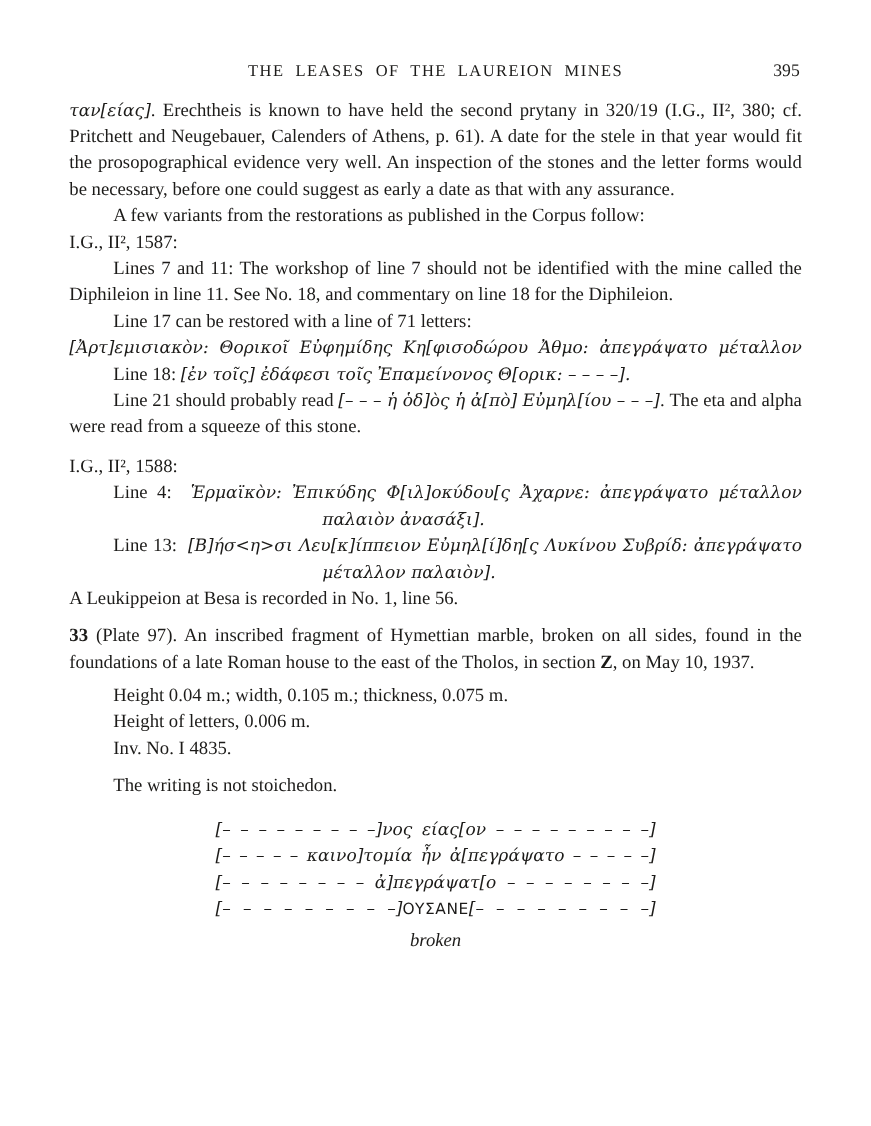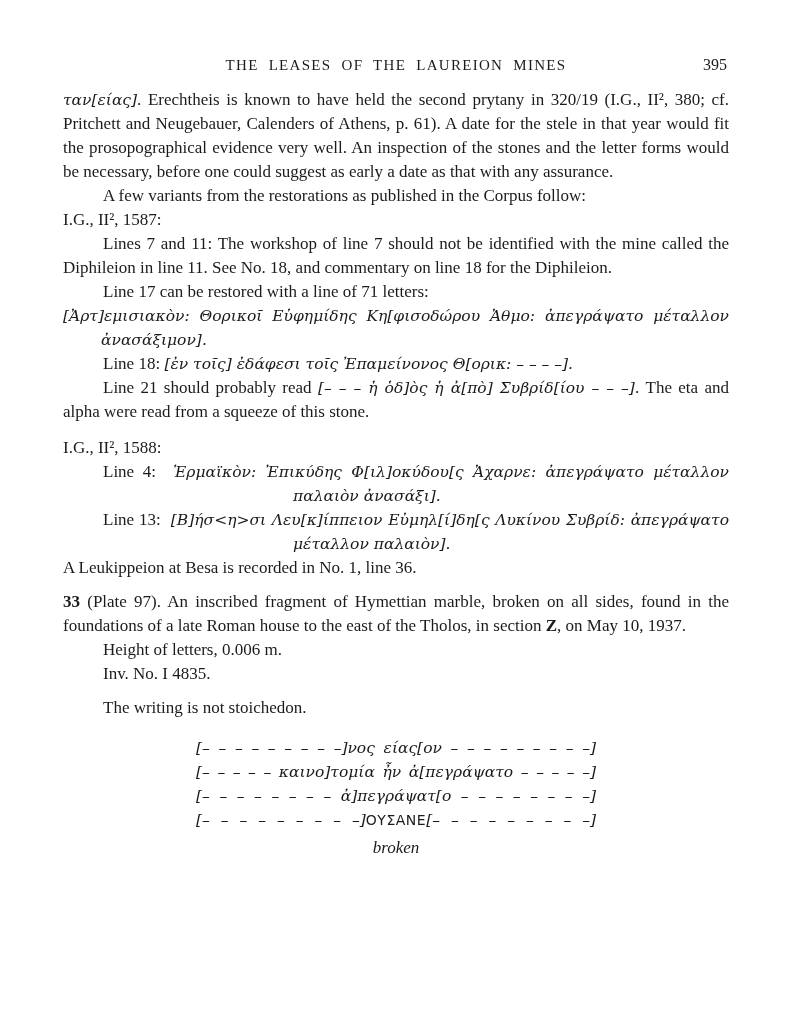--- a/index.html
+++ b/index.html
@@ -74,38 +74,38 @@
 
   <p class="para indent"><span>A few variants from the restorations as published in the Corpus follow:</span></p>
 
   <p class="para"><span class="seg-i">I.G.</span><span>, II², 1587:</span></p>
 
   <p class="para indent justify"><span>Lines 7 and 11: The workshop of line 7 should not be identified with the mine called the Diphileion in line 11. See No. 18, and commentary on line 18 for the Diphileion.</span></p>
 
   <p class="para indent"><span>Line 17 can be restored with a line of 71 letters:</span></p>
 
   <div class="greek-line spread"><span class="seg-g">[Ἀρτ]εμισιακὸν: Θορικοῖ Εὐφημίδης Κη[φισοδώρου Ἀθμο: ἀπεγράψατο μέταλλον</span></div>
-  <div class="greek-line cont38"><span class="seg-g">ἀνασάξιμον].</span></div>
 
   <p class="para indent"><span>Line 18: </span><span class="seg-g">[ἐν τοῖς] ἐδάφεσι τοῖς Ἐπαμείνονος Θ[ορικ: – – – –].</span></p>
 
-  <p class="para indent justify"><span>Line 21 should probably read </span><span class="seg-g">[– – – ἡ ὁδ]ὸς ἡ ἀ[πὸ] Συβρίδ[ίου – – –]</span><span>. The eta and alpha were read from a squeeze of this stone.</span></p>
+  <p class="para indent justify"><span>Line 21 should probably read </span><span class="seg-g">[– – – ἡ ὁδ]ὸς ἡ ἀ[πὸ] Εὐμηλ[ίου – – –]</span><span>. The eta and alpha were read from a squeeze of this stone.</span></p>
 
   <p class="para gap12"><span class="seg-i">I.G.</span><span>, II², 1588:</span></p>
 
   <div class="greek-line first40 spread"><span>Line&nbsp;4:&nbsp; </span><span class="seg-g">Ἑρμαϊκὸν: Ἐπικύδης Φ[ιλ]οκύδου[ς Ἀχαρνε: ἀπεγράψατο μέταλλον</span></div>
   <div class="greek-line cont230"><span class="seg-g">παλαιὸν ἀνασάξι].</span></div>
 
   <div class="greek-line first40 spread"><span>Line 13:&nbsp; </span><span class="seg-g">[Β]ήσ&lt;η&gt;σι Λευ[κ]ίππειον Εὐμηλ[ί]δη[ς Λυκίνου Συβρίδ: ἀπεγράψατο</span></div>
   <div class="greek-line cont230"><span class="seg-g">μέταλλον παλαιὸν].</span></div>
 
-  <p class="para"><span>A Leukippeion at Besa is recorded in No. 1, line 36.</span></p>
+  <p class="para"><span>A Leukippeion at Besa is recorded in No. 1, line 56.</span></p>
 
   <p class="para justify gap10"><span class="seg-b">33</span><span> (Plate 97). An inscribed fragment of Hymettian marble, broken on all sides, found in the foundations of a late Roman house to the east of the Tholos, in section </span><span class="seg-b">Z</span><span>, on May 10, 1937.</span></p>
 
+  <p class="para indent gap6"><span>Height 0.04 m.; width, 0.105 m.; thickness, 0.075 m.</span></p>
   <p class="para indent"><span>Height of letters, 0.006 m.</span></p>
   <p class="para indent"><span>Inv. No. I 4835.</span></p>
 
   <p class="para indent gap10"><span>The writing is not stoichedon.</span></p>
 
   <div class="inscription">
     <div class="iline"><span class="seg-g">[– – – – – – – – –]νος είας[ον – – – – – – – – –]</span></div>
     <div class="iline"><span class="seg-g">[– – – – – καινο]τομία ἦν ἀ[πεγράψατο – – – – –]</span></div>
     <div class="iline"><span class="seg-g">[– – – – – – – – ἀ]πεγράψατ[ο – – – – – – – –]</span></div>
     <div class="iline"><span class="seg-g">[– – – – – – – – –]</span><span class="seg-caps">ΟΥΣΑΝΕ</span><span class="seg-g">[– – – – – – – – –]</span></div>

